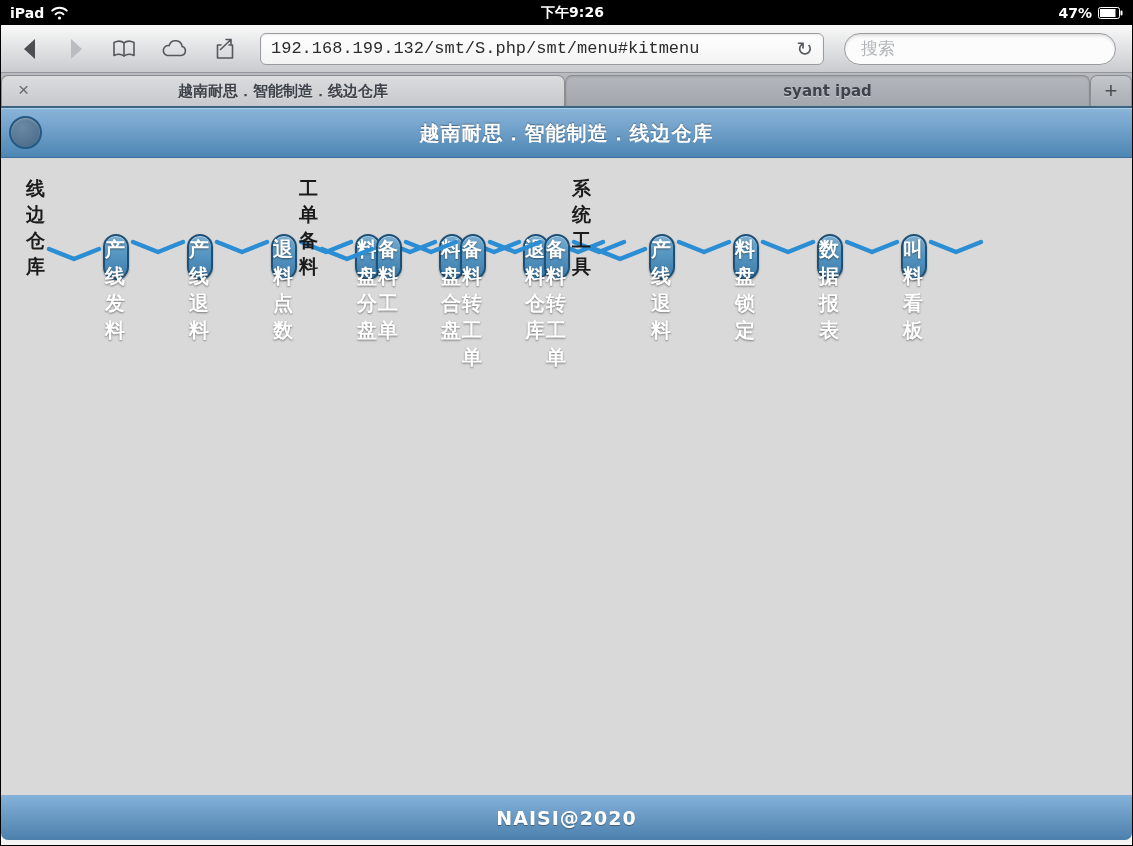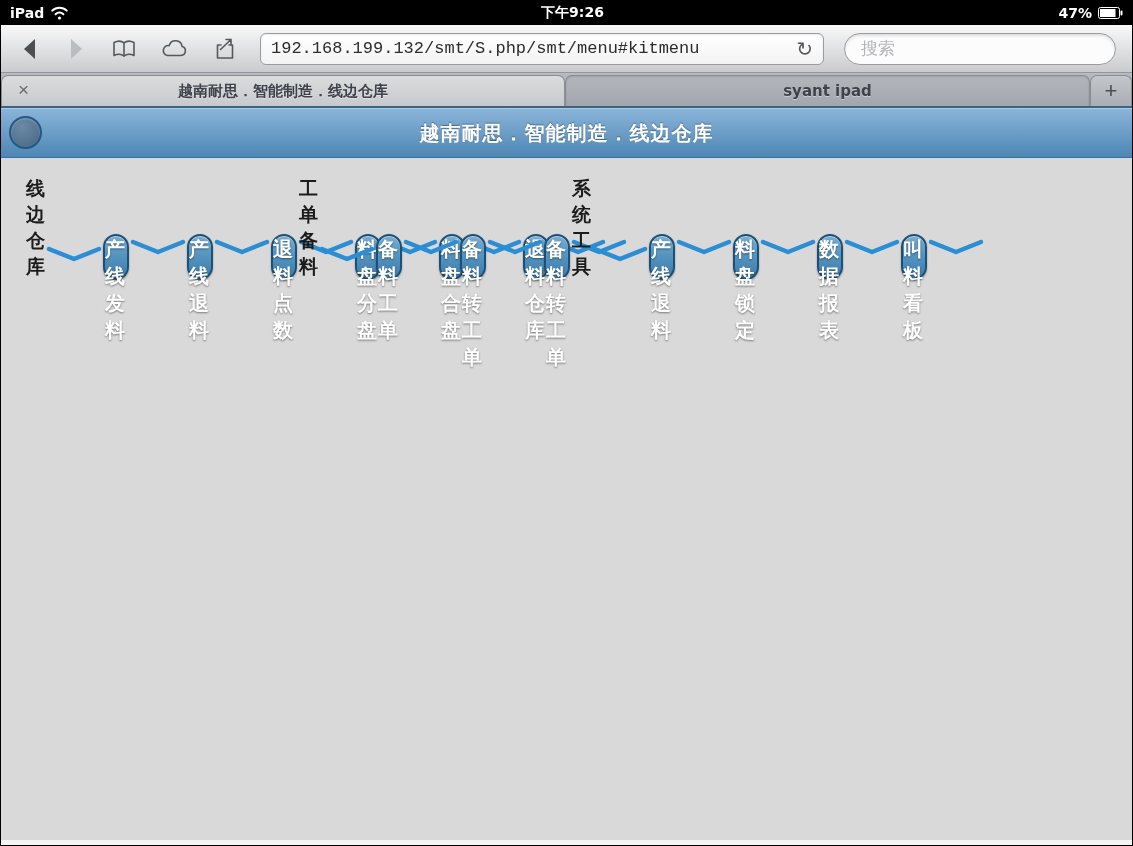--- a/index.html
+++ b/index.html
@@ -284,15 +284,18 @@
               <polyline points="4,4 29,14 54,4" fill="none" stroke="#2b8ed4" stroke-width="4.5" stroke-linecap="round" stroke-linejoin="round"></polyline>
             </svg></span>
           <button class="menu-btn">叫料看板</button>
           <span class="chev chev-btn"><svg width="58" height="18" viewBox="0 0 58 18">
               <polyline points="4,4 29,14 54,4" fill="none" stroke="#2b8ed4" stroke-width="4.5" stroke-linecap="round" stroke-linejoin="round"></polyline>
             </svg></span>
         </div>
       </div>
   </div>
 
+  <div class="page-footer">
+    <span class="footer-text">NAISI@2020</span>
+  </div>
   <div class="bottom-strip"></div>
 
 </div>
 
 </body></html>

